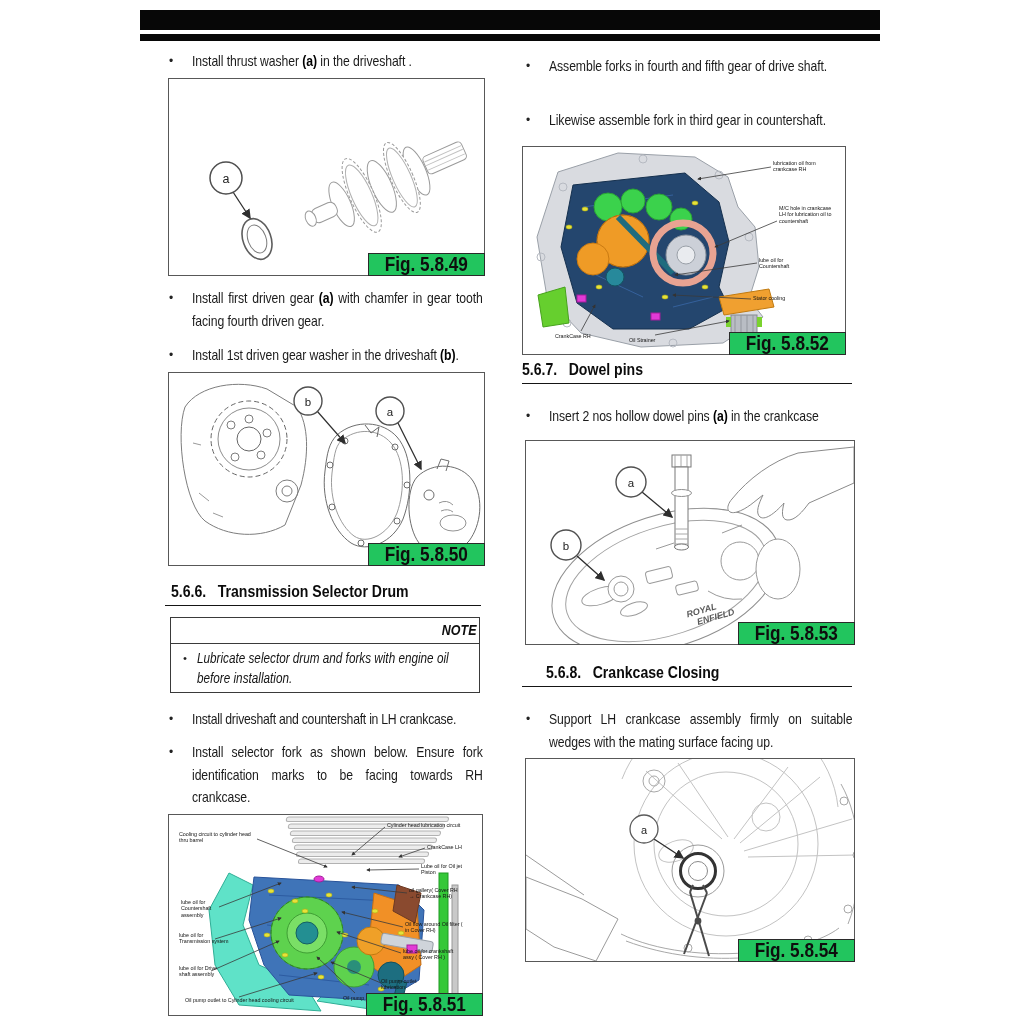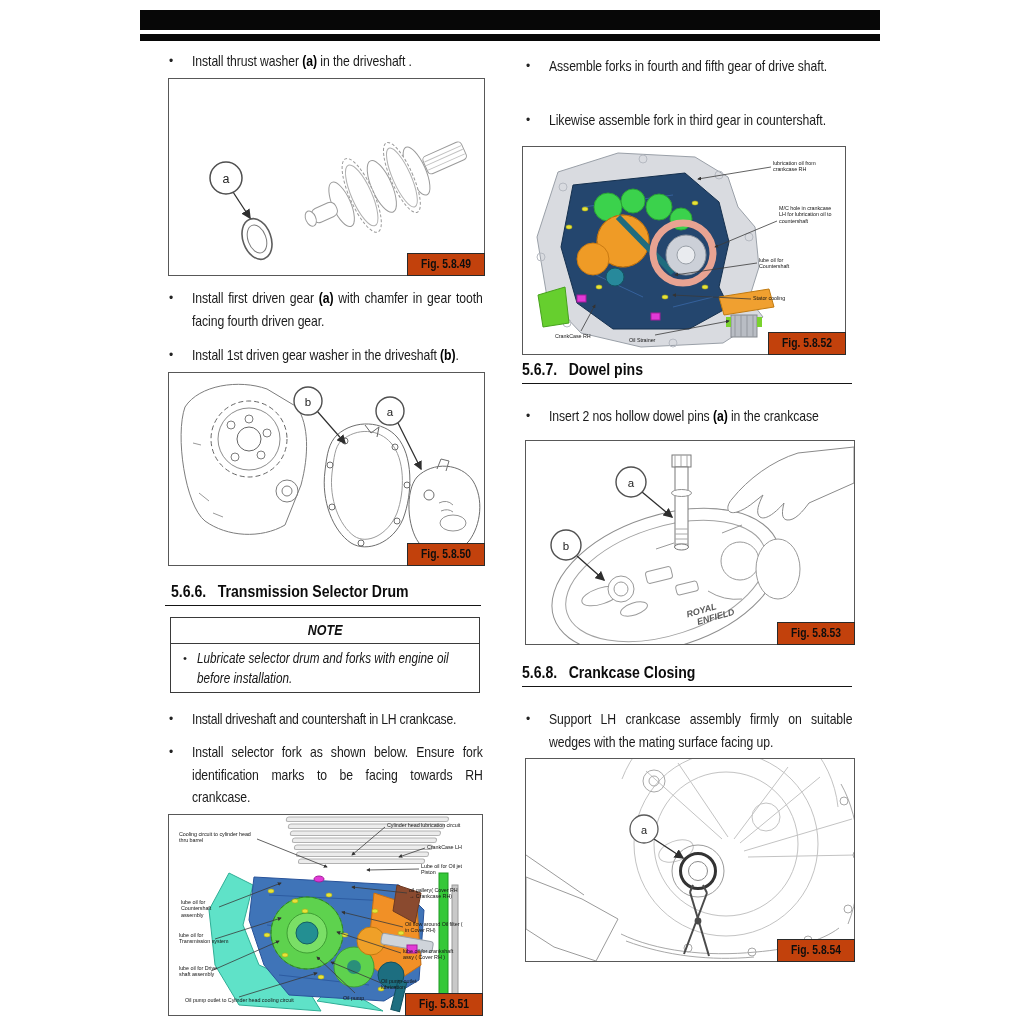--- a/index.html
+++ b/index.html
@@ -9,23 +9,23 @@
   .dot{position:absolute;left:4px;top:0;font-size:12px;line-height:22.6px;color:#222}
   .btxt{display:block;margin-left:27px;transform:scaleX(.85);transform-origin:0 0;font-size:14.4px;line-height:22.6px;letter-spacing:-.1px;text-align:justify;color:#1b1b1b}
   .nowrap{white-space:nowrap;text-align:left}
   .btxt b{font-weight:700;color:#000}
   .sect{position:absolute;font-weight:700;font-size:16px;color:#0b0b0b;white-space:nowrap}
   .cond{display:inline-block;transform:scaleX(.88);transform-origin:0 0}
   .condC{display:inline-block;transform:scaleX(.86)}
   .rule{position:absolute;height:0;border-top:1.9px solid #151515}
   .fig{position:absolute;border:1.4px solid #585858;background:#fff}
   .fig svg{position:absolute;left:0;top:0;width:100%;height:100%}
-  .figcap{position:absolute;right:-1px;bottom:-1px;background:#c2410c;border:1.9px solid #2a2a2a;padding:0 9px;height:21px;line-height:21px;font-size:12px;font-weight:700;color:#0e0e0e;white-space:nowrap}
+  .figcap{position:absolute;right:-1px;bottom:-1px;background:#22c55e;border:1.9px solid #2a2a2a;padding:0 9px;height:21px;line-height:21px;font-size:20px;font-weight:700;color:#0e0e0e;white-space:nowrap}
   .notebox{position:absolute;border:1.6px solid #3a3a3a;background:#fff}
-  .notehead{height:25px;border-bottom:1.6px solid #3a3a3a;text-align:center;font-weight:700;font-style:italic;font-size:14.5px;line-height:25px;color:#0d0d0d}
+  .notehead{height:25px;border-bottom:1.6px solid #3a3a3a;text-align:right;font-weight:700;font-style:italic;font-size:14.5px;line-height:25px;color:#0d0d0d}
   .notebody{position:relative;font-style:italic;font-size:13.8px;line-height:19.5px;padding:5px 6px 4px 0}
   .ndot{position:absolute;left:12px;top:5px;font-size:11px}
   .ntext{display:block;margin-left:26px;width:328px;transform:scaleX(.85);transform-origin:0 0;color:#141414}
   .lbl{position:absolute;font-size:5.4px;line-height:6.3px;color:#161616;letter-spacing:-.05px}
 </style>
 </head>
 <body>
 
 <div class="bar" style="left:140px;top:10px;width:740px;height:20px"></div>
 <div class="bar" style="left:140px;top:34px;width:740px;height:7px"></div>
@@ -361,21 +361,21 @@
     <circle cx="40" cy="104" r="15" fill="#fff" stroke="#4f4f4f" stroke-width="1.4"></circle>
     <text x="40" y="108.5" text-anchor="middle" font-size="11.5" fill="#222">b</text>
     <g transform="rotate(-16 178 176)" font-family="Liberation Sans, sans-serif" font-weight="bold" font-style="italic" fill="#5a5a5a">
       <text x="162" y="172" font-size="9">ROYAL</text>
       <text x="170" y="182" font-size="9">ENFIELD</text>
     </g>
   </svg>
   <div class="figcap"><span class="condC">Fig. 5.8.53</span></div>
 </div>
 
-<div class="sect" style="left:522px;top:664px">
+<div class="sect" style="left:546px;top:664px">
   <span class="cond"><span>5.6.8.</span><span style="display:inline-block;width:13px"></span><span>Crankcase Closing</span></span>
 </div>
 <div class="rule" style="left:522px;top:686px;width:330px"></div>
 
 <div class="bullet" style="left:522px;top:708px;width:334px">
   <span class="dot">•</span>
   <span class="btxt" style="width:357px">Support LH crankcase assembly firmly on suitable wedges with the mating surface facing up.</span>
 </div>
 
 <div class="fig" style="left:525px;top:758px;width:328px;height:202px">

